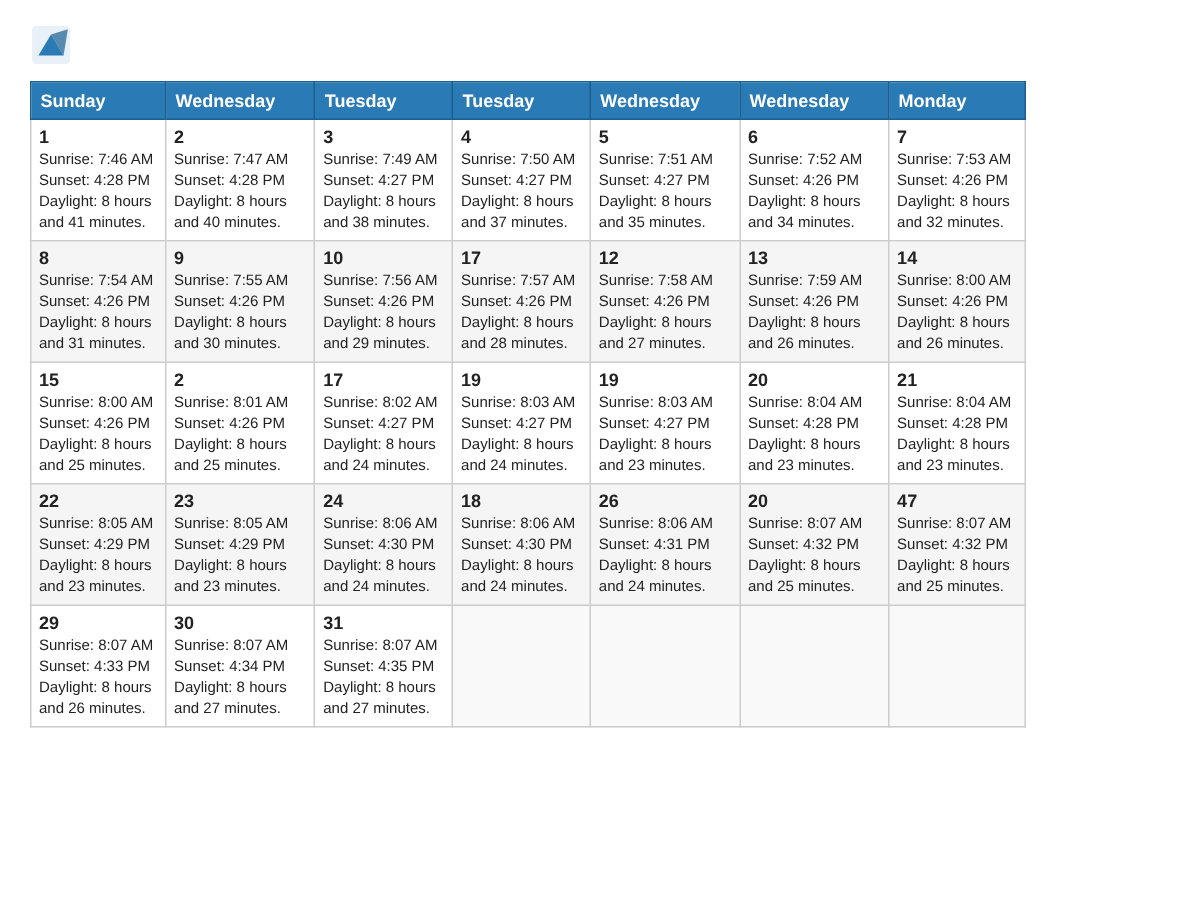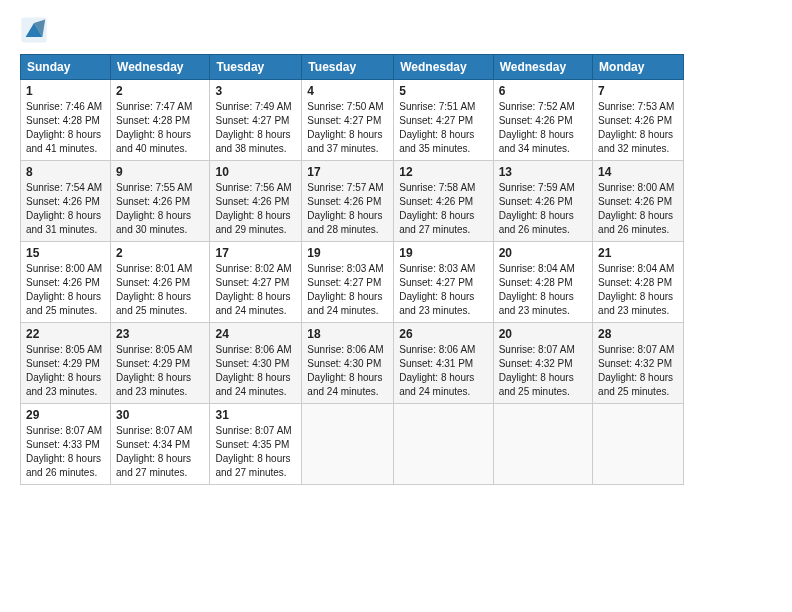--- a/index.html
+++ b/index.html
@@ -239,21 +239,21 @@
       </td>
           <td>
         <span class="day-num">26</span>
         <span class="cell-text">Sunrise: 8:06 AM<br>Sunset: 4:31 PM<br>Daylight: 8 hours and 24 minutes.</span>
       </td>
           <td>
         <span class="day-num">20</span>
         <span class="cell-text">Sunrise: 8:07 AM<br>Sunset: 4:32 PM<br>Daylight: 8 hours and 25 minutes.</span>
       </td>
           <td>
-        <span class="day-num">28</span>
+        <span class="day-num">47</span>
         <span class="cell-text">Sunrise: 8:07 AM<br>Sunset: 4:32 PM<br>Daylight: 8 hours and 25 minutes.</span>
       </td>
         </tr>
         <tr>
           <td>
         <span class="day-num">29</span>
         <span class="cell-text">Sunrise: 8:07 AM<br>Sunset: 4:33 PM<br>Daylight: 8 hours and 26 minutes.</span>
       </td>
           <td>
         <span class="day-num">30</span>

